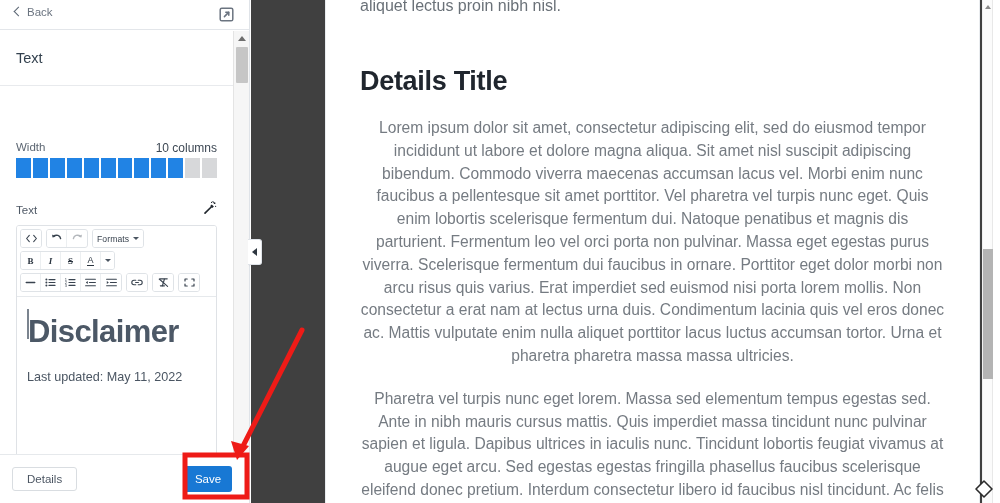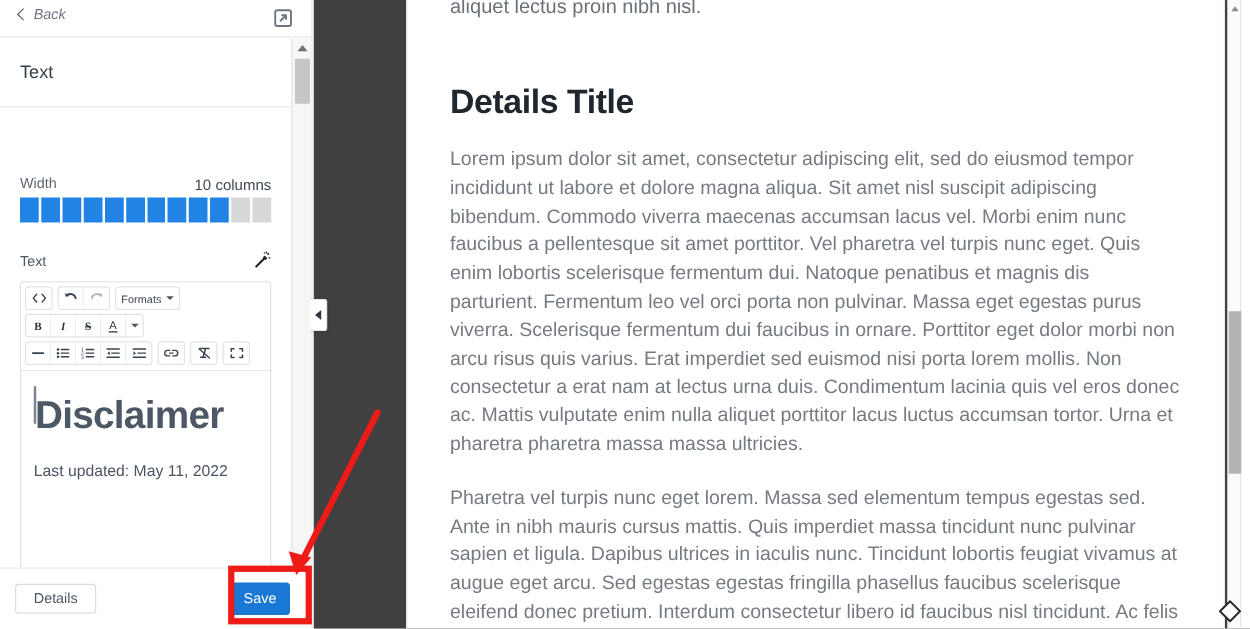--- a/index.html
+++ b/index.html
@@ -22,21 +22,20 @@
     border-right: 1px solid #dfe3e8;
     overflow: hidden;
   }
 
   
   #panel-header {
     position: absolute; left:0; top:0;
     width: 250px; height: 30px;
     background: #fff;
     border-bottom: 1px solid #e3e6ea;
-    font-style: italic;
   }
   #back-button {
     position: absolute; left: 12px; top: 6px;
     display: flex; align-items: center; gap: 5px;
     cursor: pointer;
   }
   #back-button .chev {
     width: 10px; height: 10px; position: relative; display:inline-block;
   }
   #back-button .chev:before {
@@ -257,20 +256,21 @@
     margin: 42px 0 0 0;
     font-size: 27px; line-height: 32px;
     font-weight: 700; color: #20262e;
     letter-spacing: -.3px;
   }
   .doc-para {
     margin: 20px 0 0 0;
     font-size: 15.6px;
     line-height: 22.8px;
     color: #757b82;
+    text-align: center;
   }
 
   
   #right-scrollbar {
     position: absolute; right: 8px; top: 0;
     width: 10px; height: 503px;
     background: #fbfbfb;
     border-left: 1px solid #f0f0f0;
     z-index: 4;
   }

